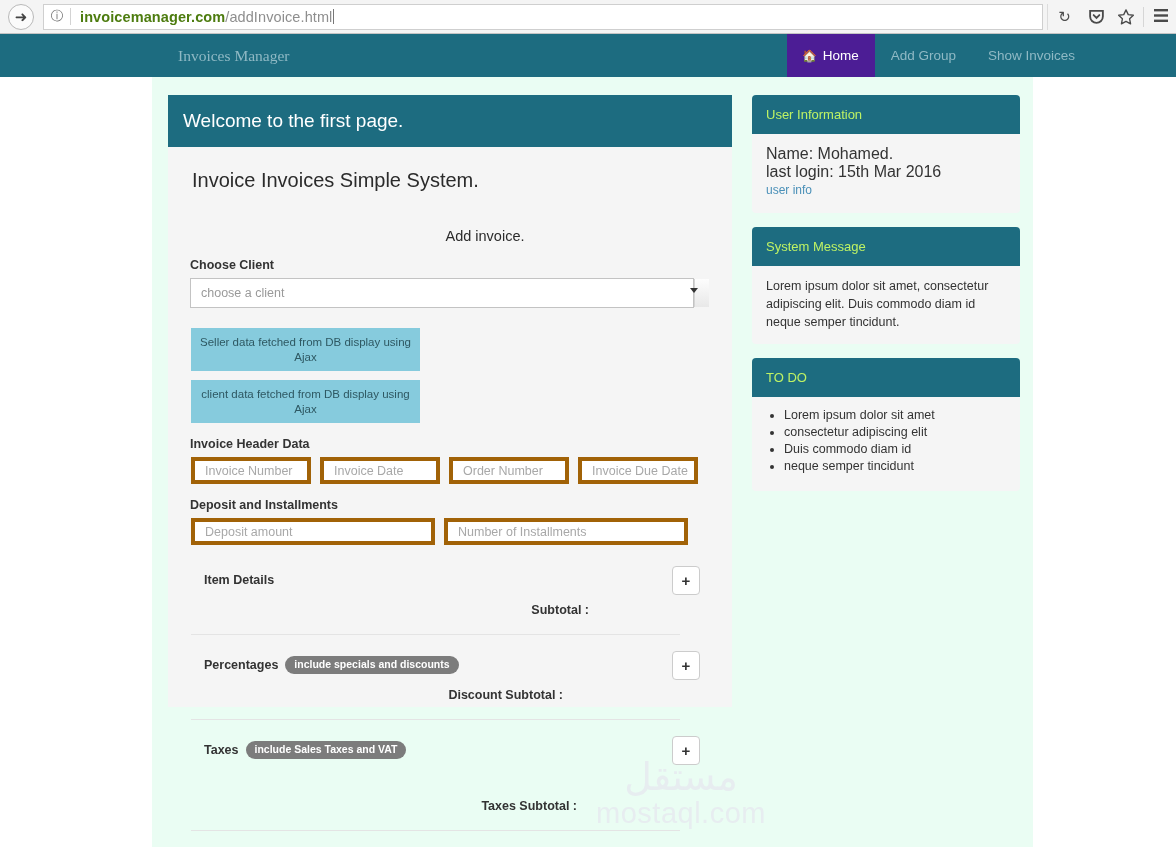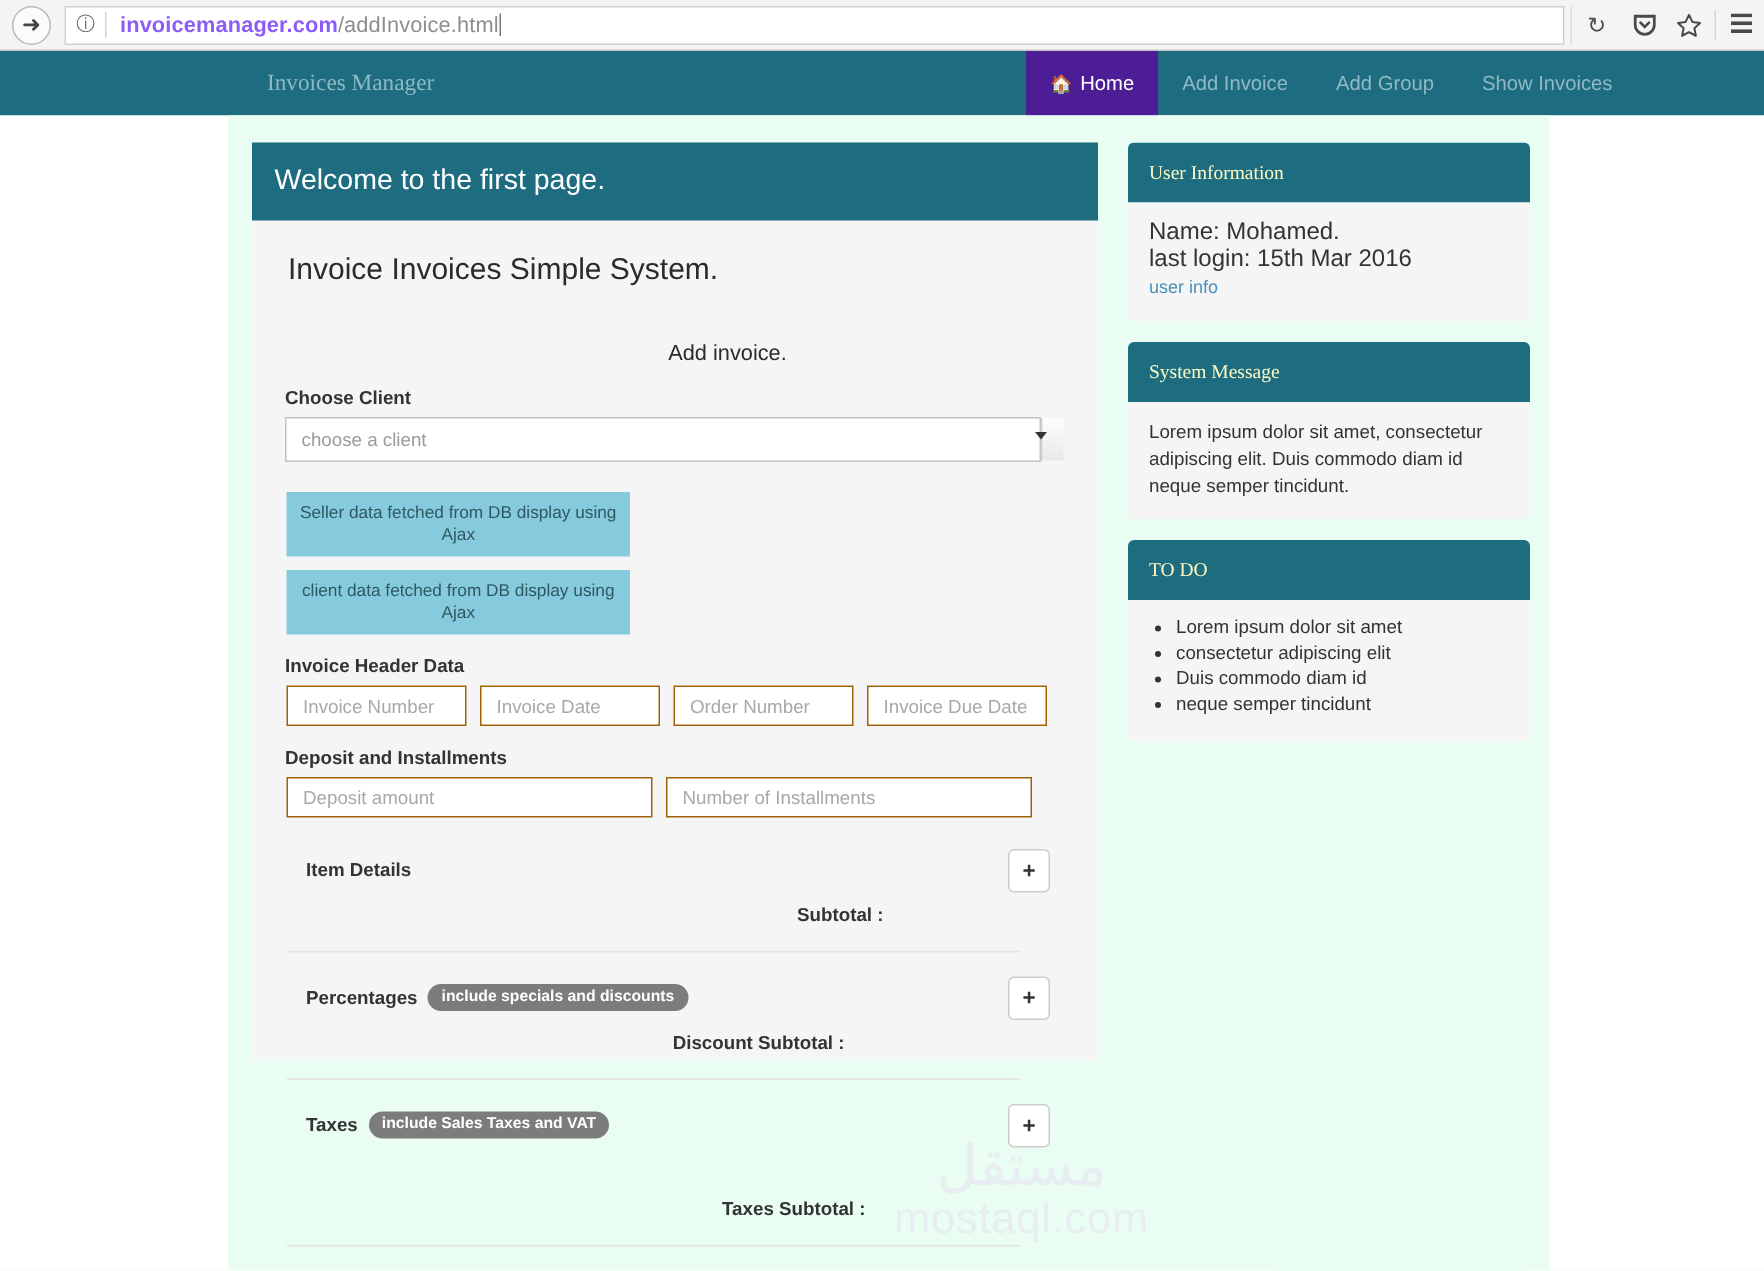--- a/index.html
+++ b/index.html
@@ -27,21 +27,21 @@
   }
   .urlbar{
     flex:1; margin:0 4px 0 9px; height:26px; background:#fff;
     border:1px solid #cfcfcf; display:flex; align-items:center;
     font-size:14.5px; color:#111;
   }
   .url-info{
     width:26px; text-align:center; color:#6d6d6d; font-size:12.5px;
   }
   .url-sep{width:1px;height:17px;background:#d3d3d3;margin-right:9px;}
-  .url-host{color:#8b5cf6;font-weight:bold;letter-spacing:.1px;}
+  .url-host{color:#4d7c0f;font-weight:bold;letter-spacing:.1px;}
   .url-path{color:#8e8e8e;letter-spacing:.1px;}
   .url-caret{width:1px;height:15px;background:#777;margin-left:1px;}
   .reload-wrap{
     width:34px;height:26px;border-left:1px solid #dcdcdc;
     display:flex;align-items:center;justify-content:center;
     color:#4e4e4e;font-size:15px;
   }
   .chrome-icon{
     width:30px;height:34px;display:flex;align-items:center;justify-content:center;
     color:#4a4a4a;
@@ -122,21 +122,21 @@
   #ajax-boxes{ display:flex; gap:9px; margin:20px 0 0 9px;flex-direction:column; }
   .ajax-box{
     width:229px; height:43px; background:#86cbdd; color:#2e5862;
     font-size:11.5px; line-height:15px; text-align:center;
     display:flex; align-items:center; justify-content:center; padding:0 8px;
   }
 
   
   .input-row{ display:flex; gap:9px; margin-left:9px; }
   .txt-input{
-    height:27px; border:1px solid #a16207; background:#fff;
+    height:27px; border:4px solid #a16207; background:#fff;
     font-size:12.5px; color:#333; padding-left:10px;
     font-family:"Liberation Sans", sans-serif;
   }
   .txt-input::placeholder{ color:#a8a8a8; }
   .w-header{ width:120px; }
   .w-deposit{ width:244px; }
 
   
   .section-block{ margin-left:9px; position:relative; }
   .section-row{ display:flex; align-items:center; height:34px; }
@@ -164,23 +164,22 @@
     background:#d6ecf6; border:1px solid #c0e0ef;
     display:flex; align-items:center; color:#2d6f8e;
     font-size:12.5px; font-weight:bold;
   }
   #refresh-icon{ margin:0 16px 0 16px; font-size:14px; }
 
   
   #sidebar{ position:absolute; left:600px; top:18px; width:268px; }
   .card{ margin-bottom:14px; border-radius:4px; overflow:hidden; }
   .card-head{
-    background:#1d6c80; color:#fef9c3; font-size:13px;
+    background:#1d6c80; color:#bef264; font-size:13px;
     padding:12px 0 12px 14px;
-    font-family:Liberation Serif, serif;
   }
   .card-body{ background:#f5f5f5; padding:11px 14px 13px; }
   .card-line{ font-size:16px; color:#333; line-height:18px; }
   .card-link{ font-size:12px; color:#4a90b8; line-height:19px; display:block; }
   .card-text{ font-size:12.5px; color:#333; line-height:18px; }
   #todo-list{ margin:0; padding:4px 0 12px 18px; }
   #todo-list li{ font-size:12.5px; color:#333; line-height:16px; margin-bottom:1px; }
 
   
   #watermark{
@@ -223,21 +222,20 @@
     </svg>
   </div>
 </div>
 
 <div id="app-navbar">
   <div id="navbar-brand">Invoices Manager</div>
   <div id="navbar-menu">
     <div class="nav-item active">
       <span class="home-ico">🏠</span><span>Home</span>
     </div>
-    <div class="nav-item">Add Invoice</div>
     <div class="nav-item">Add Group</div>
     <div class="nav-item">Show Invoices</div>
   </div>
 </div>
 
 <div id="page-container">
   <div id="content-shell">
 
     <div id="main-panel">
       <div id="panel-heading">Welcome to the first page.</div>

